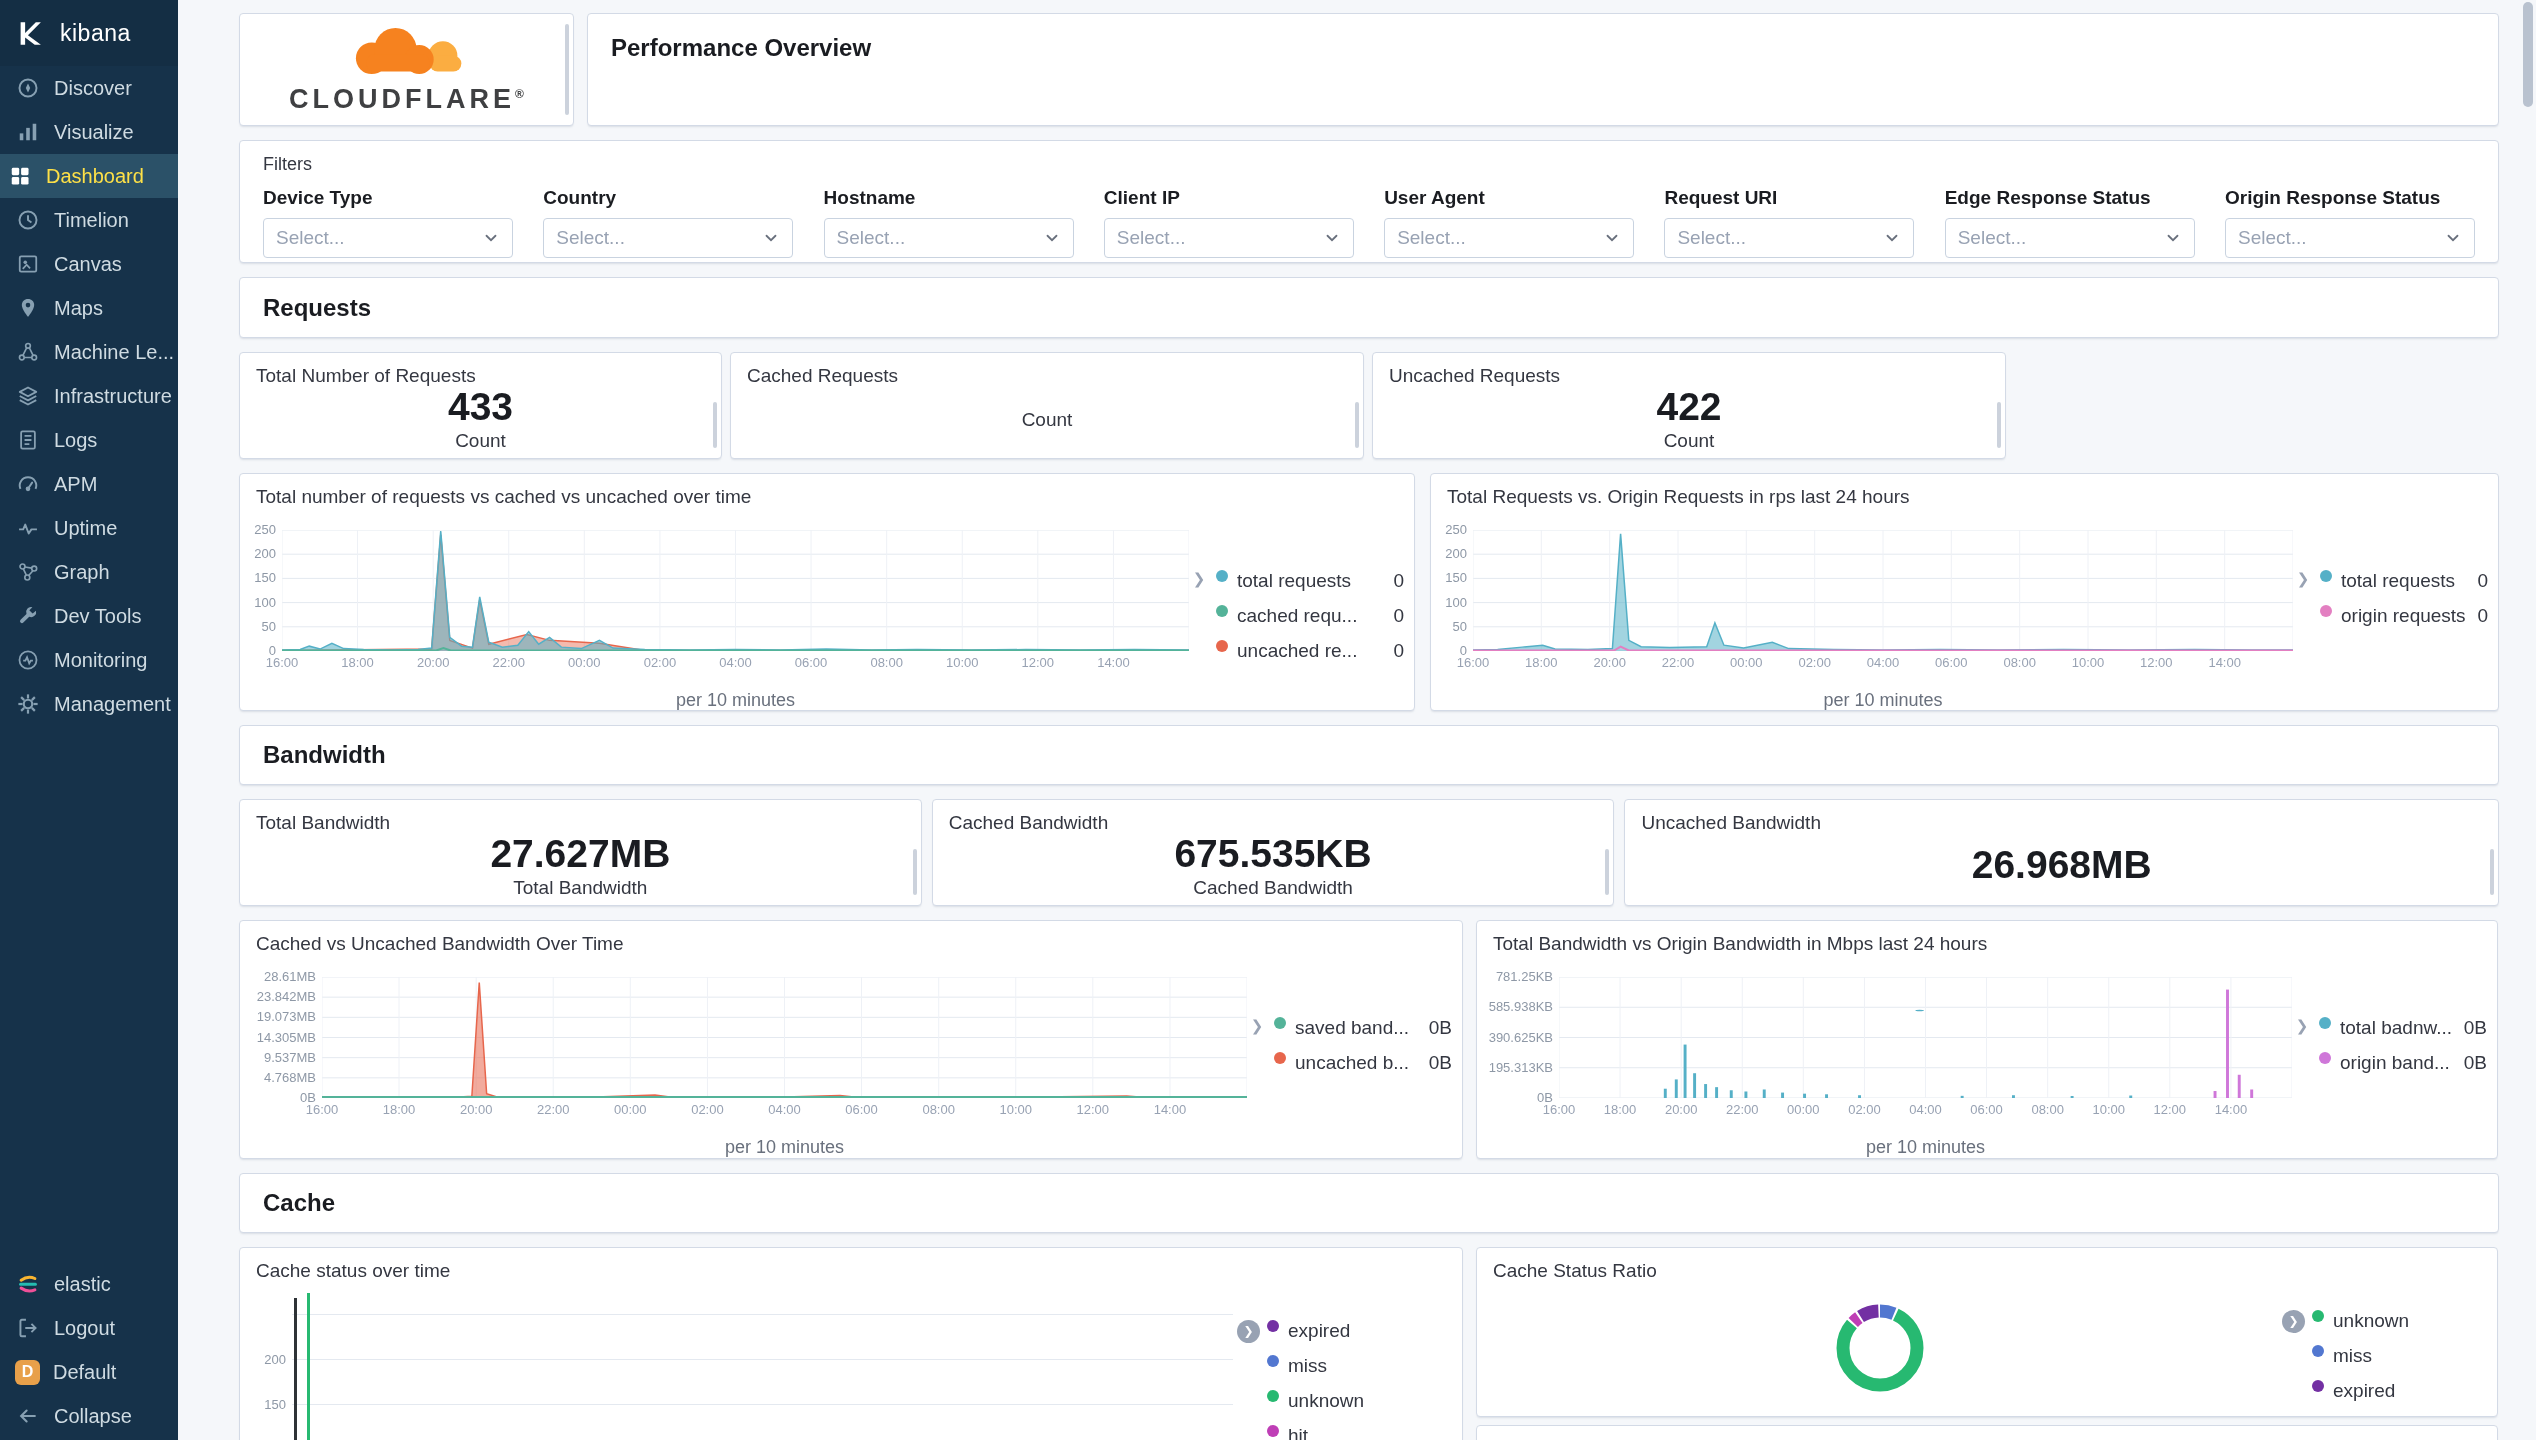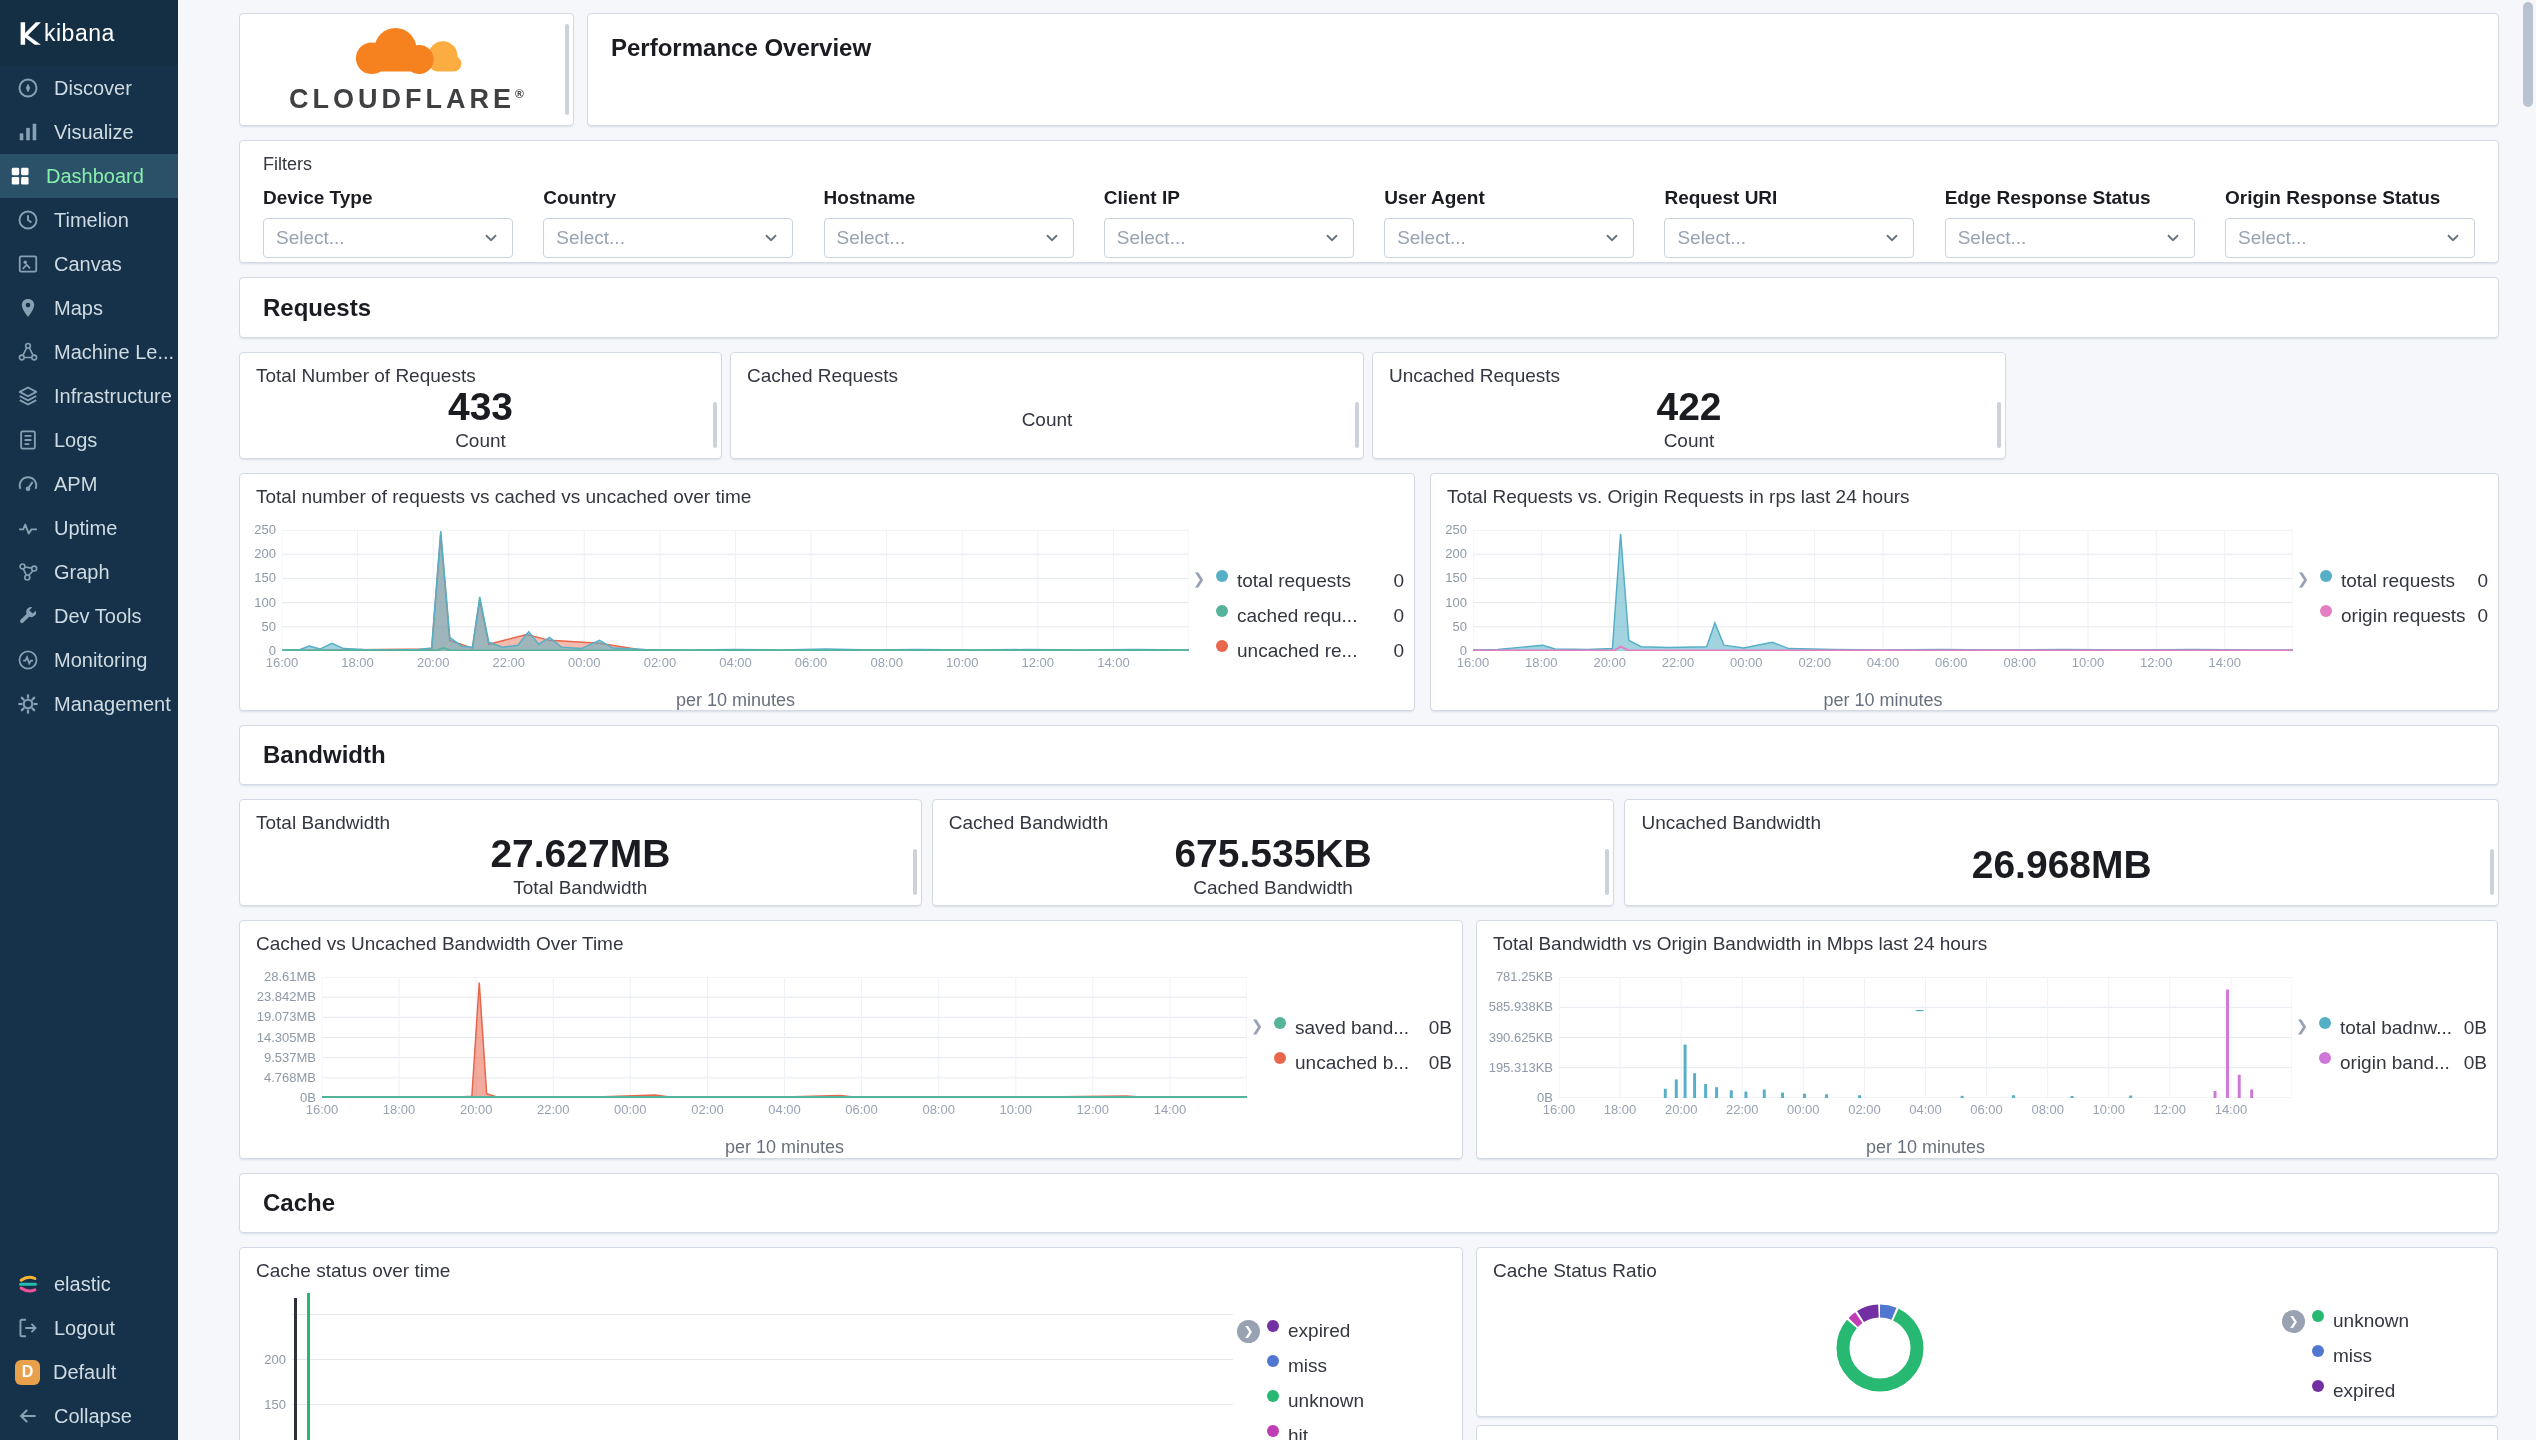--- a/index.html
+++ b/index.html
@@ -8,33 +8,33 @@
     width:2536px; height:1440px; overflow:hidden;
     font-family:"Liberation Sans", sans-serif;
     background:#f5f7fa; color:#343741;
   }
   
   .sidebar {
     position:fixed; left:0; top:0; width:178px; height:1440px;
     background:#16324a; z-index:20; display:flex; flex-direction:column;
   }
   .sidebar-header {
-    height:66px; display:flex; align-items:center; gap:2px;
+    height:66px; display:flex; align-items:center; gap:18px;
     padding-left:15px; background:#142e44; flex:0 0 auto;
   }
   .kibana-mark { width:27px; height:27px; display:flex; }
   .kibana-mark svg { width:100%; height:100%; }
   .sidebar-logo-text { color:#fff; font-size:23px; letter-spacing:.5px; }
   .nav-item {
     height:44px; display:flex; align-items:center; gap:13px;
     padding-left:15px; font-size:20px; color:#cfdbe2; cursor:pointer; white-space:nowrap;
   }
   .nav-item .nav-icon { width:26px; height:26px; color:#87a0b2; display:flex; align-items:center; justify-content:center; flex:0 0 auto;}
   .nav-item .nav-icon svg { width:22px; height:22px; }
-  .nav-item.active { background:#2b5168; color:#86efac;padding-left:7px; }
+  .nav-item.active { background:#2b5168; color:#fde047;padding-left:7px; }
   .nav-item.active .nav-icon { color:#fff; }
   .sidebar-footer { margin-top:auto; padding-bottom:2px; }
   .space-badge {
     width:25px; height:25px; border-radius:6px; background:#e8a04a; color:#fff;
     font-weight:bold; font-size:16px; display:flex; align-items:center; justify-content:center;
   }
   
   .main { margin-left:178px; padding:13px 37px 0 61px; }
   .row { display:flex; margin-bottom:14px; }
   .panel {

